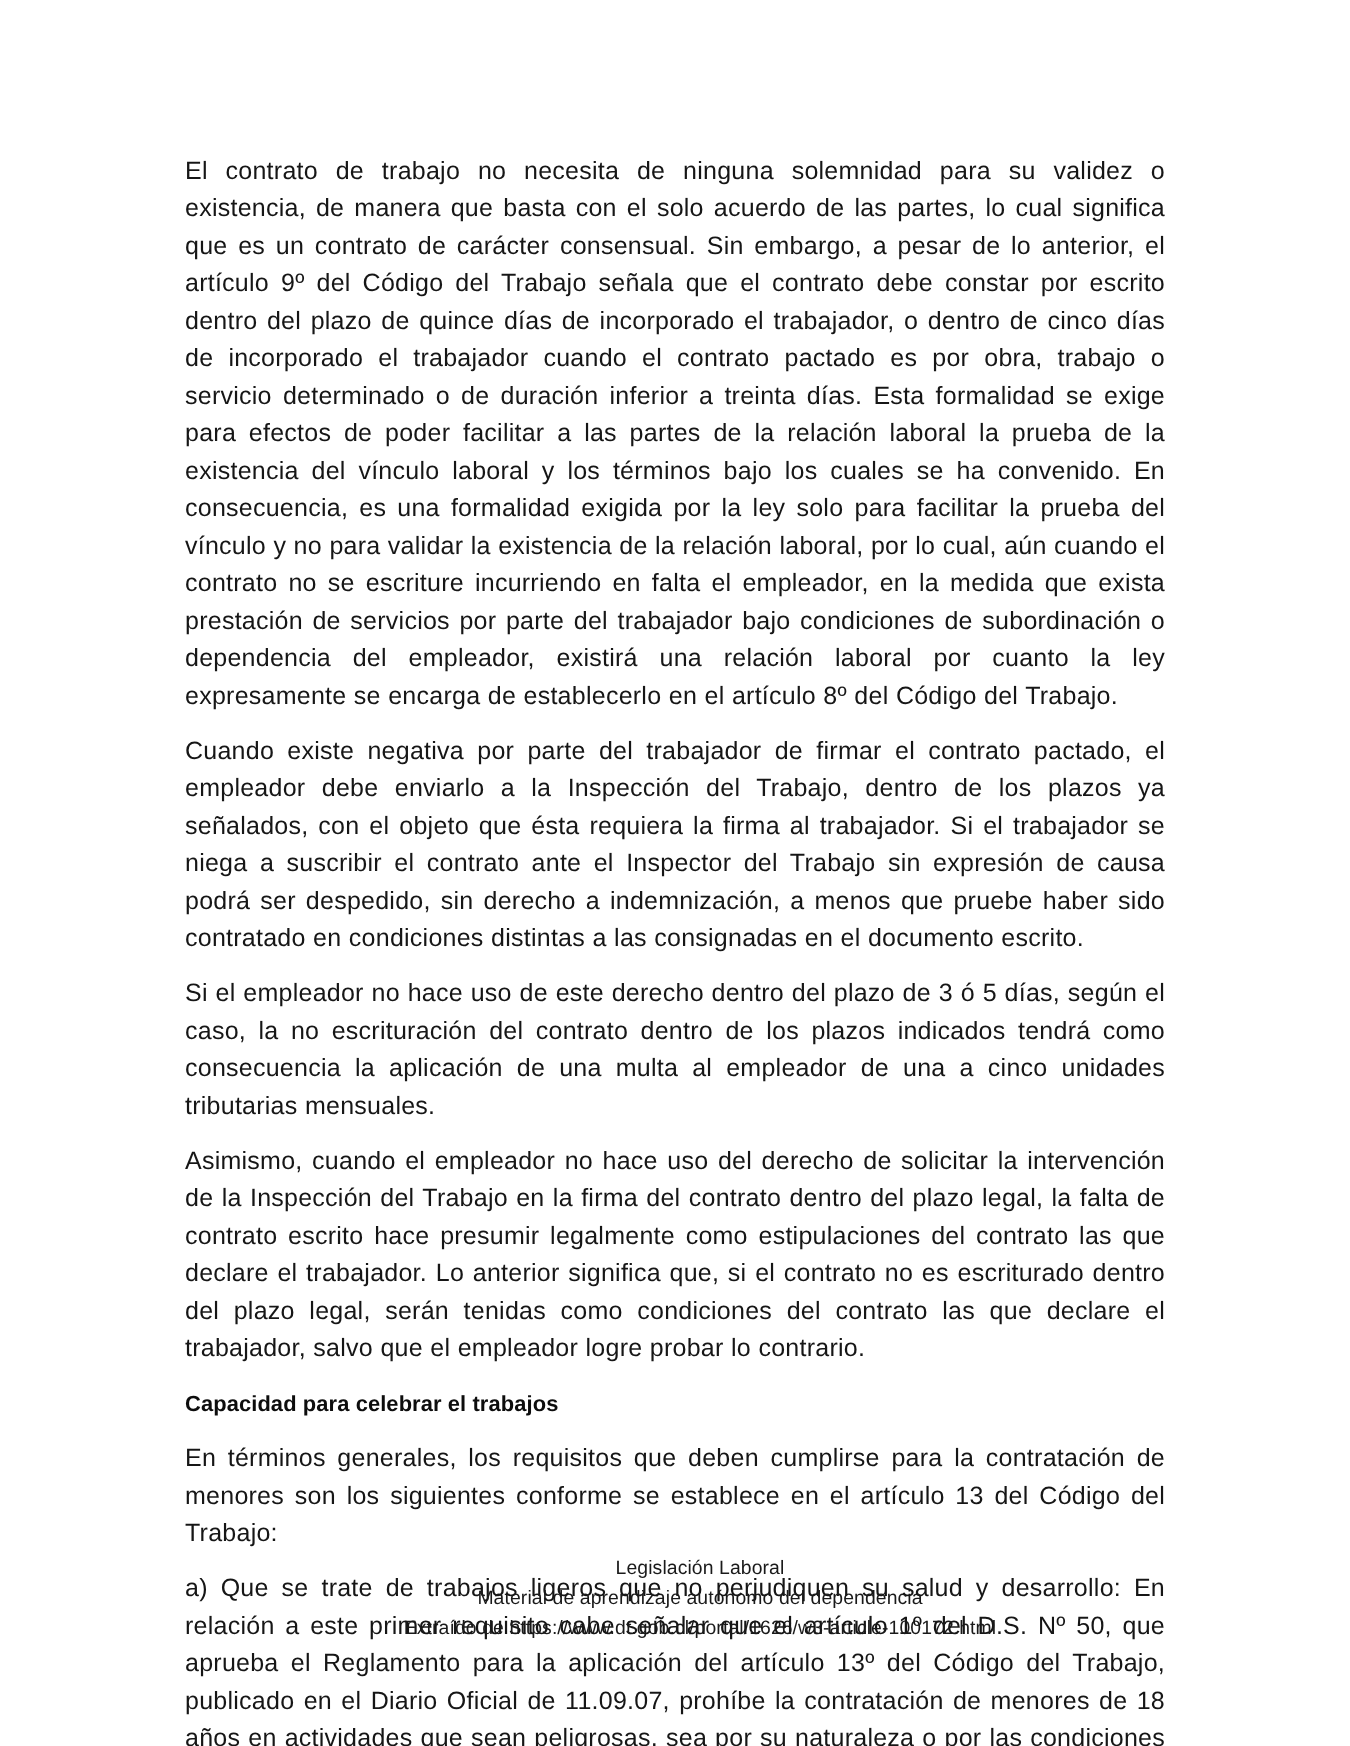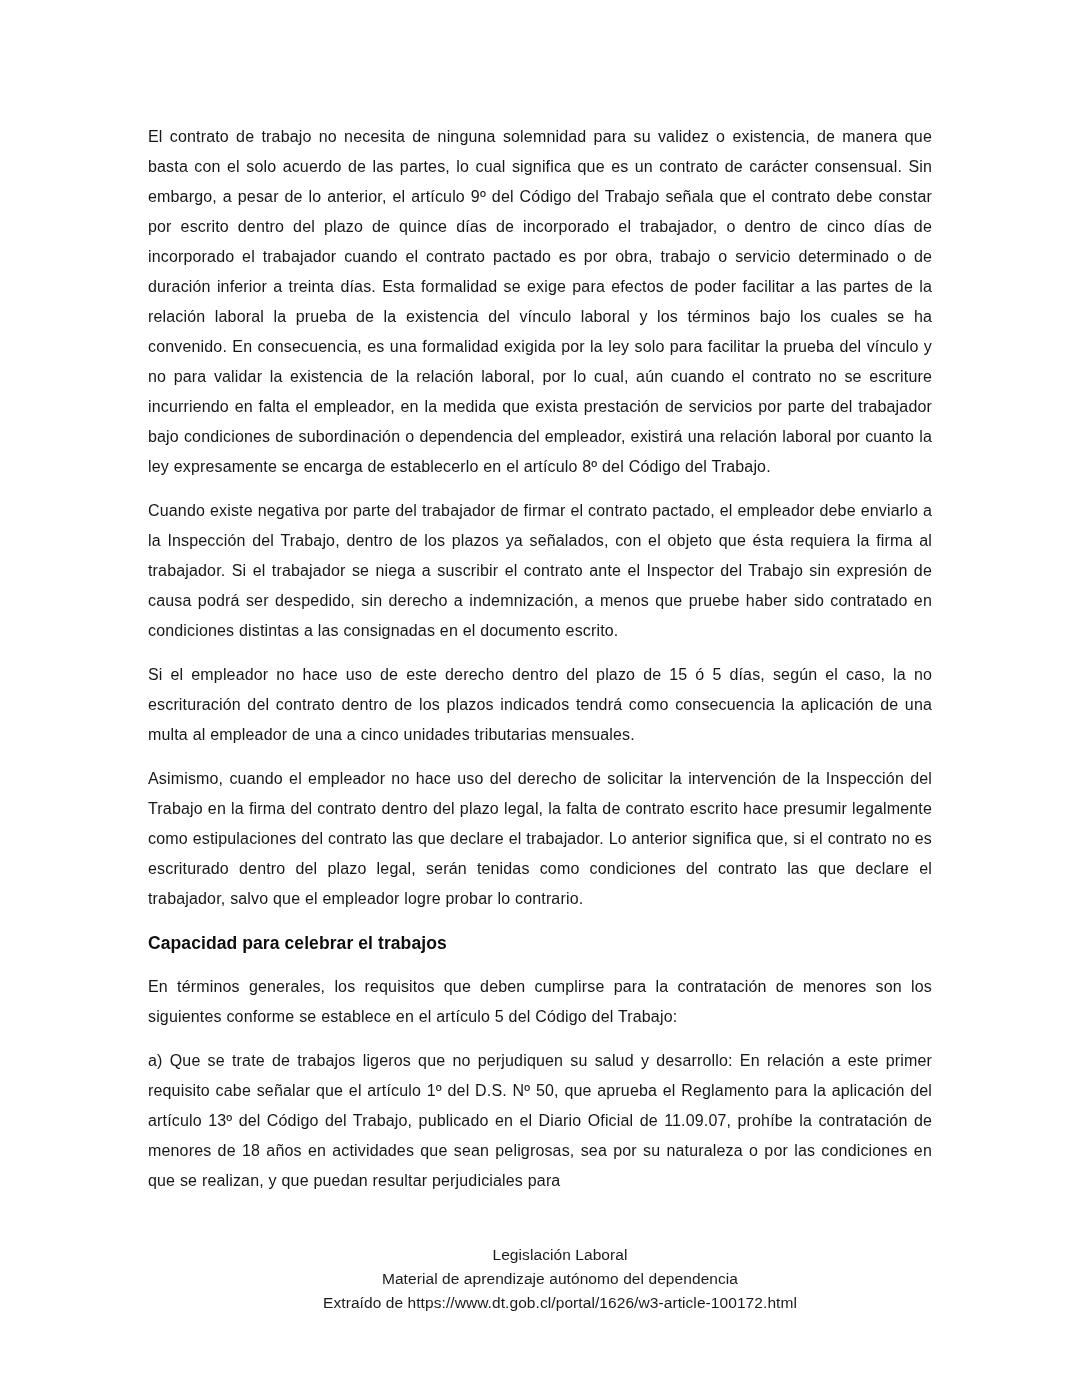--- a/index.html
+++ b/index.html
@@ -24,21 +24,21 @@
     overflow: hidden;
   }
   .content {
     position: absolute;
     left: 148px;
     top: 122px;
     width: 784px;
   }
   .para {
     margin: 0 0 14px 0;
-    font-size: 16px;
+    font-size: 20px;
     line-height: 30px;
     text-align: justify;
     text-justify: inter-word;
     color: #161616;
     letter-spacing: 0.01em;
     word-spacing: 0.01em;
   }
   .para:last-child {
     margin-bottom: 0;
   }
@@ -75,28 +75,28 @@
 <body>
 
 <div class="page">
 
   <div class="content">
 
     <p class="para">El contrato de trabajo no necesita de ninguna solemnidad para su validez o existencia, de manera que basta con el solo acuerdo de las partes, lo cual significa que es un contrato de carácter consensual. Sin embargo, a pesar de lo anterior, el artículo 9º del Código del Trabajo señala que el contrato debe constar por escrito dentro del plazo de quince días de incorporado el trabajador, o dentro de cinco días de incorporado el trabajador cuando el contrato pactado es por obra, trabajo o servicio determinado o de duración inferior a treinta días. Esta formalidad se exige para efectos de poder facilitar a las partes de la relación laboral la prueba de la existencia del vínculo laboral y los términos bajo los cuales se ha convenido. En consecuencia, es una formalidad exigida por la ley solo para facilitar la prueba del vínculo y no para validar la existencia de la relación laboral, por lo cual, aún cuando el contrato no se escriture incurriendo en falta el empleador, en la medida que exista prestación de servicios por parte del trabajador bajo condiciones de subordinación o dependencia del empleador, existirá una relación laboral por cuanto la ley expresamente se encarga de establecerlo en el artículo 8º del Código del Trabajo.</p>
 
     <p class="para">Cuando existe negativa por parte del trabajador de firmar el contrato pactado, el empleador debe enviarlo a la Inspección del Trabajo, dentro de los plazos ya señalados, con el objeto que ésta requiera la firma al trabajador. Si el trabajador se niega a suscribir el contrato ante el Inspector del Trabajo sin expresión de causa podrá ser despedido, sin derecho a indemnización, a menos que pruebe haber sido contratado en condiciones distintas a las consignadas en el documento escrito.</p>
 
-    <p class="para">Si el empleador no hace uso de este derecho dentro del plazo de 15 ó 5 días, según el caso, la no escrituración del contrato dentro de los plazos indicados tendrá como consecuencia la aplicación de una multa al empleador de una a cinco unidades tributarias mensuales.</p>
+    <p class="para">Si el empleador no hace uso de este derecho dentro del plazo de 3 ó 5 días, según el caso, la no escrituración del contrato dentro de los plazos indicados tendrá como consecuencia la aplicación de una multa al empleador de una a cinco unidades tributarias mensuales.</p>
 
     <p class="para">Asimismo, cuando el empleador no hace uso del derecho de solicitar la intervención de la Inspección del Trabajo en la firma del contrato dentro del plazo legal, la falta de contrato escrito hace presumir legalmente como estipulaciones del contrato las que declare el trabajador. Lo anterior significa que, si el contrato no es escriturado dentro del plazo legal, serán tenidas como condiciones del contrato las que declare el trabajador, salvo que el empleador logre probar lo contrario.</p>
 
     <h2 class="heading">Capacidad para celebrar el trabajos</h2>
 
 
-    <p class="para">En términos generales, los requisitos que deben cumplirse para la contratación de menores son los siguientes conforme se establece en el artículo 5 del Código del Trabajo:</p>
+    <p class="para">En términos generales, los requisitos que deben cumplirse para la contratación de menores son los siguientes conforme se establece en el artículo 13 del Código del Trabajo:</p>
 
     <p class="para para-tail">a) Que se trate de trabajos ligeros que no perjudiquen su salud y desarrollo: En relación a este primer requisito cabe señalar que el artículo 1º del D.S. Nº 50, que aprueba el Reglamento para la aplicación del artículo 13º del Código del Trabajo, publicado en el Diario Oficial de 11.09.07, prohíbe la contratación de menores de 18 años en actividades que sean peligrosas, sea por su naturaleza o por las condiciones en que se realizan, y que puedan resultar perjudiciales para</p>
 
   </div>
 
   <div class="footer">
     <div class="footer-line">Legislación Laboral</div>
     <div class="footer-line">Material de aprendizaje autónomo del dependencia</div>
     <div class="footer-line">Extraído de https://www.dt.gob.cl/portal/1626/w3-article-100172.html</div>
   </div>

